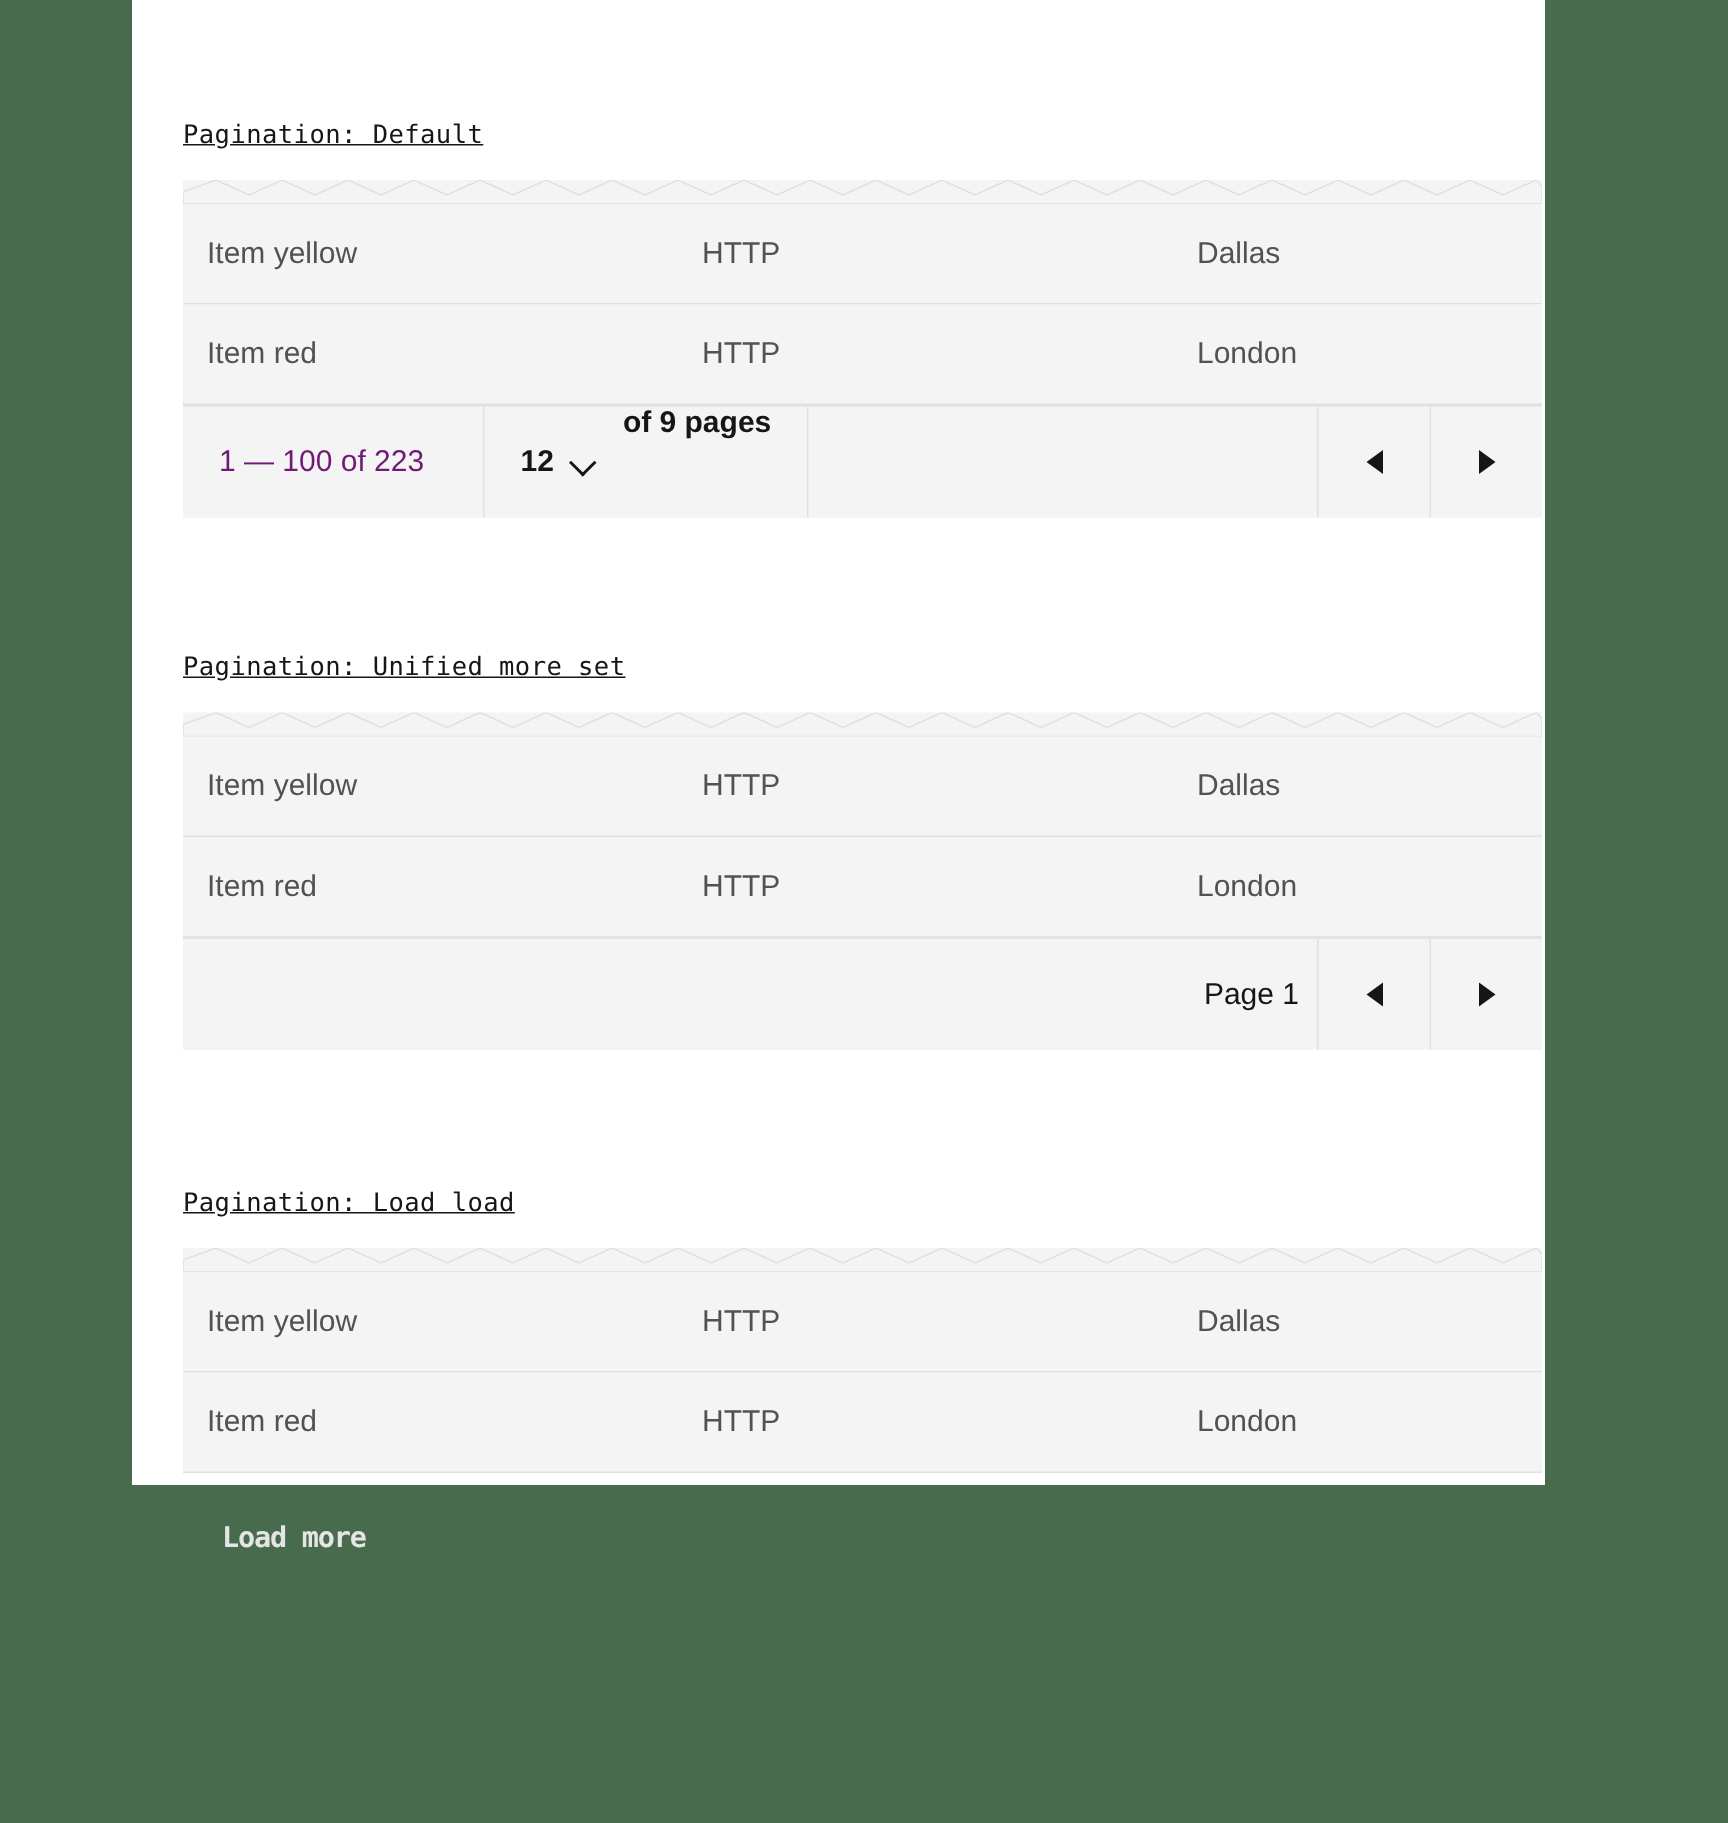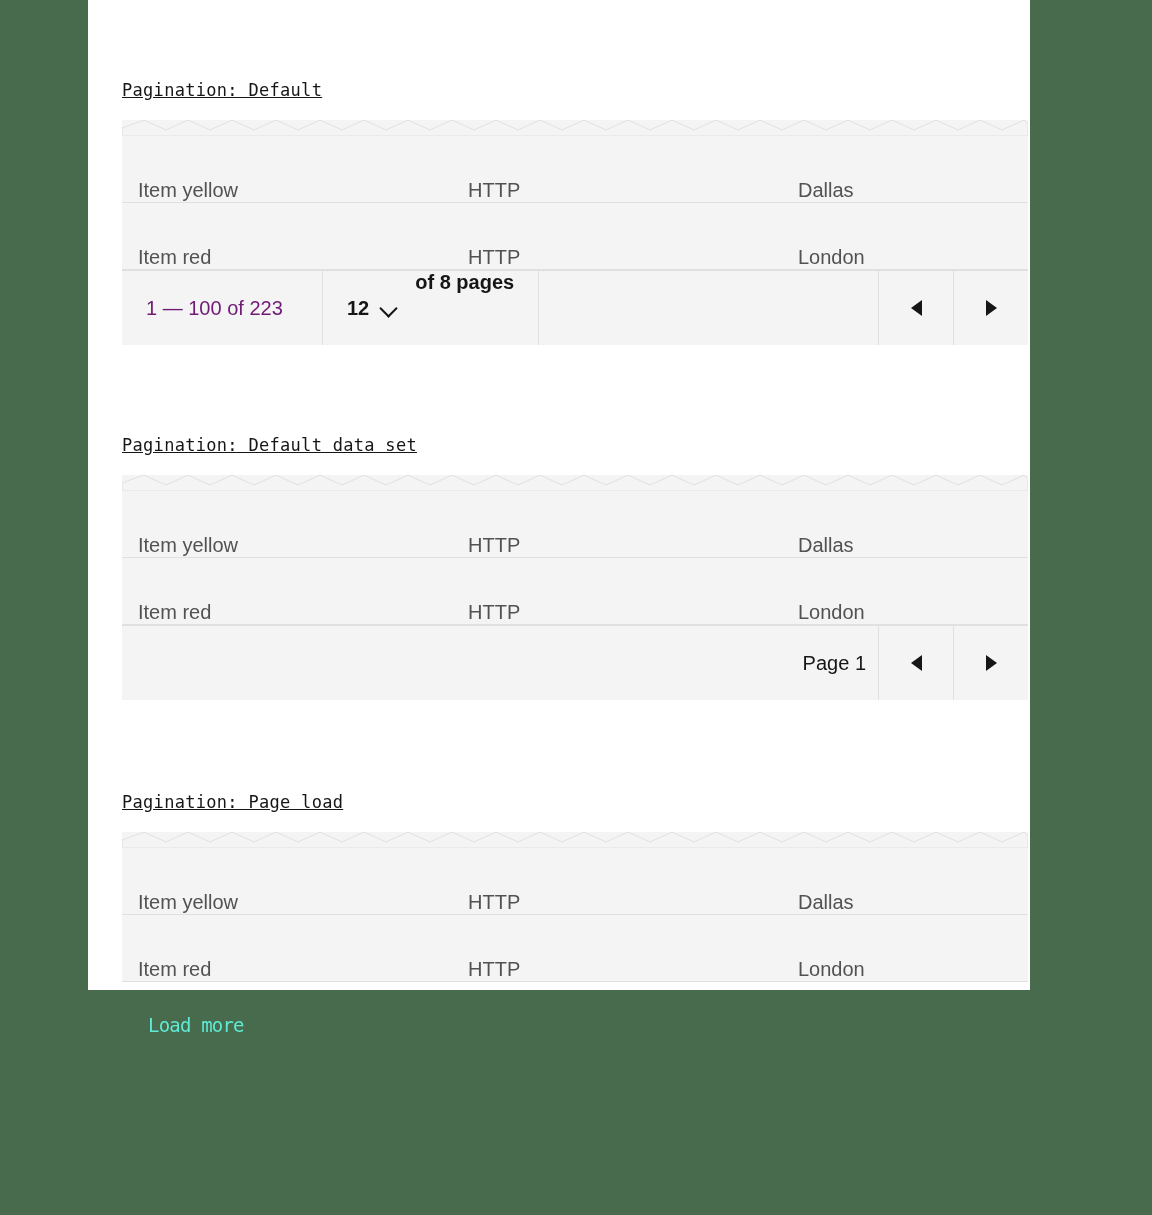--- a/index.html
+++ b/index.html
@@ -41,21 +41,21 @@
     border-collapse: collapse;
     position: relative;
   }
   .zigzag {
     width: 906px;
     height: 16px;
     display: block;
   }
   .row {
     display: flex;
-    align-items: flex-end;
+    align-items: center;
     height: 66px;
     background: #f4f4f4;
     border-bottom: 1px solid #e0e0e0;
   }
   .cell {
     font-size: 20px;
     color: #525252;
     padding: 0 16px;
     white-space: nowrap;
     overflow: hidden;
@@ -158,22 +158,22 @@
   }
   .tri-right {
     border-top: 8px solid transparent;
     border-bottom: 8px solid transparent;
     border-left: 11px solid #161616;
   }
 
   .load-more {
     font-family: "DejaVu Sans Mono", "Liberation Mono", monospace;
     font-size: 19px;
-    font-weight: normal;
-    color: #5eead4;
+    font-weight: bold;
+    color: #e5e5e5;
     text-decoration: none;
     letter-spacing: -0.8px;
   }
   .load-more-wrap {
     position: absolute;
     left: 148px;
     top: 1014px;
   }
 </style>
 </head>
@@ -203,36 +203,36 @@
       <div class="cell c3">London</div>
     </div>
 
     <div class="pagination">
       <div class="pg-range">1 — 100 of 223</div>
       <div class="pg-mid">
         <span class="select" style="margin-left:0;">
           <span class="val">12</span>
           <span class="chev"></span>
         </span>
-        <span style="margin-left:18px;">of 8 pages</span>
+        <span style="margin-left:18px;">of 9 pages</span>
       </div>
       <div class="pg-spacer"></div>
       <div class="pg-btn">
         <span class="tri-left"></span>
       </div>
       <div class="pg-btn">
         <span class="tri-right"></span>
       </div>
     </div>
   </div>
 </div>
 
 <div style="position:absolute; left:122px; top:435px; width:910px;">
 
-  <div class="section-label">Pagination: Default data set</div>
+  <div class="section-label">Pagination: Unified more set</div>
 
   <div style="height:20px;"></div>
 
   <div class="table">
     <svg class="zigzag" viewBox="0 0 906 16" preserveAspectRatio="none">
       <polygon points="0,16 0,8 22,0 44,10 66,0 88,10 110,0 132,10 154,0 176,10 198,0 220,10 242,0 264,10 286,0 308,10 330,0 352,10 374,0 396,10 418,0 440,10 462,0 484,10 506,0 528,10 550,0 572,10 594,0 616,10 638,0 660,10 682,0 704,10 726,0 748,10 770,0 792,10 814,0 836,10 858,0 880,10 902,0 906,4 906,16" fill="#f4f4f4" stroke="#e0e0e0" stroke-width="1"></polygon>
     </svg>
 
     <div class="row">
       <div class="cell c1">Item yellow</div>
@@ -252,21 +252,21 @@
       </div>
       <div class="pg-btn">
         <span class="tri-right"></span>
       </div>
     </div>
   </div>
 </div>
 
 <div style="position:absolute; left:122px; top:792px; width:910px;">
 
-  <div class="section-label">Pagination: Page load</div>
+  <div class="section-label">Pagination: Load load</div>
 
   <div style="height:20px;"></div>
 
   <div class="table">
     <svg class="zigzag" viewBox="0 0 906 16" preserveAspectRatio="none">
       <polygon points="0,16 0,8 22,0 44,10 66,0 88,10 110,0 132,10 154,0 176,10 198,0 220,10 242,0 264,10 286,0 308,10 330,0 352,10 374,0 396,10 418,0 440,10 462,0 484,10 506,0 528,10 550,0 572,10 594,0 616,10 638,0 660,10 682,0 704,10 726,0 748,10 770,0 792,10 814,0 836,10 858,0 880,10 902,0 906,4 906,16" fill="#f4f4f4" stroke="#e0e0e0" stroke-width="1"></polygon>
     </svg>
 
     <div class="row">
       <div class="cell c1">Item yellow</div>

